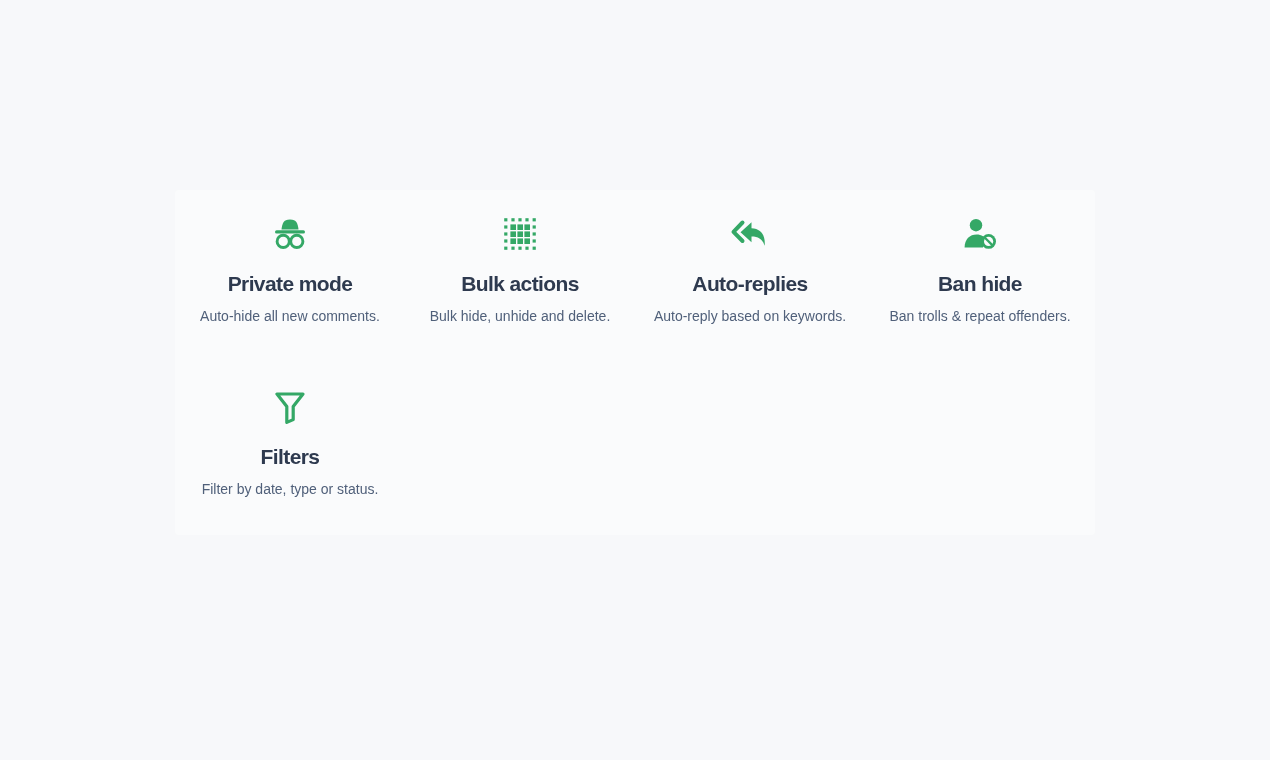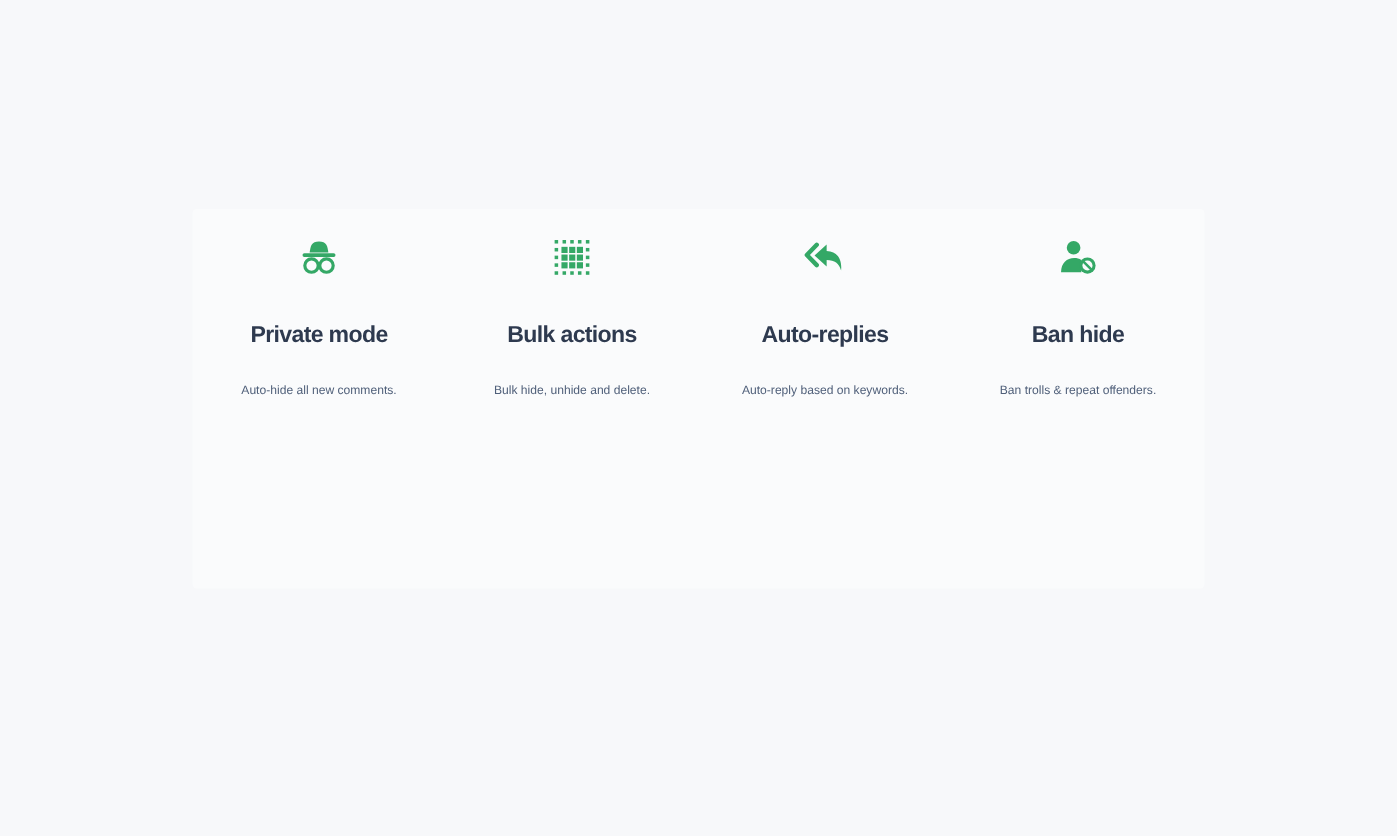--- a/index.html
+++ b/index.html
@@ -39,21 +39,21 @@
     height: 345px;
     display: grid;
     grid-template-columns: repeat(4, 1fr);
     grid-template-rows: repeat(2, 1fr);
   }
 
   .feature-item {
     display: flex;
     flex-direction: column;
     align-items: center;
-    justify-content: space-between;
+    justify-content: flex-start;
     padding-top: 22px;
     box-sizing: border-box;
   }
 
   .feature-icon {
     height: 44px;
     display: flex;
     align-items: center;
     justify-content: center;
     color: #34a866;
@@ -67,21 +67,21 @@
     font-size: 21px;
     font-weight: bold;
     color: #2e3a4f;
     letter-spacing: -0.6px;
     line-height: 1.1;
     white-space: nowrap;
   }
 
   .feature-desc {
     margin-top: 13px;
-    font-size: 11px;
+    font-size: 14px;
     font-weight: normal;
     color: #50607a;
     line-height: 1.2;
     white-space: nowrap;
   }
 </style>
 </head>
 <body>
 
 <div class="stage">
@@ -164,16 +164,25 @@
           <path d="M3.6 30.5 C3.6 22.2 8.8 17.6 15.6 17.6 C18 17.6 20.2 18.2 22 19.3 V30.5 Z" fill="#34a866"></path>
           <circle cx="27.6" cy="24.4" r="7.4" fill="#34a866"></circle>
           <circle cx="27.6" cy="24.4" r="4.6" fill="#fafbfc"></circle>
           <path d="M24.4 21.2 L30.8 27.6" stroke="#34a866" stroke-width="2.3" stroke-linecap="round"></path>
         </svg>
       </span>
       <div class="feature-title">Ban hide</div>
       <div class="feature-desc">Ban trolls &amp; repeat offenders.</div>
     </div>
 
+    <div class="feature-item">
+      <span class="feature-icon">
+        <svg width="32" height="34" viewBox="0 0 32 34" fill="none">
+          <path d="M3 4 H29 L19.2 16.6 V29.6 L12.8 32.4 V16.6 Z" stroke="#34a866" stroke-width="3.2" stroke-linejoin="round" fill="none"></path>
+        </svg>
+      </span>
+      <div class="feature-title">Filters</div>
+      <div class="feature-desc">Filter by date, type or status.</div>
+    </div>
 
 
   </div>
 </div>
 
 </body></html>

